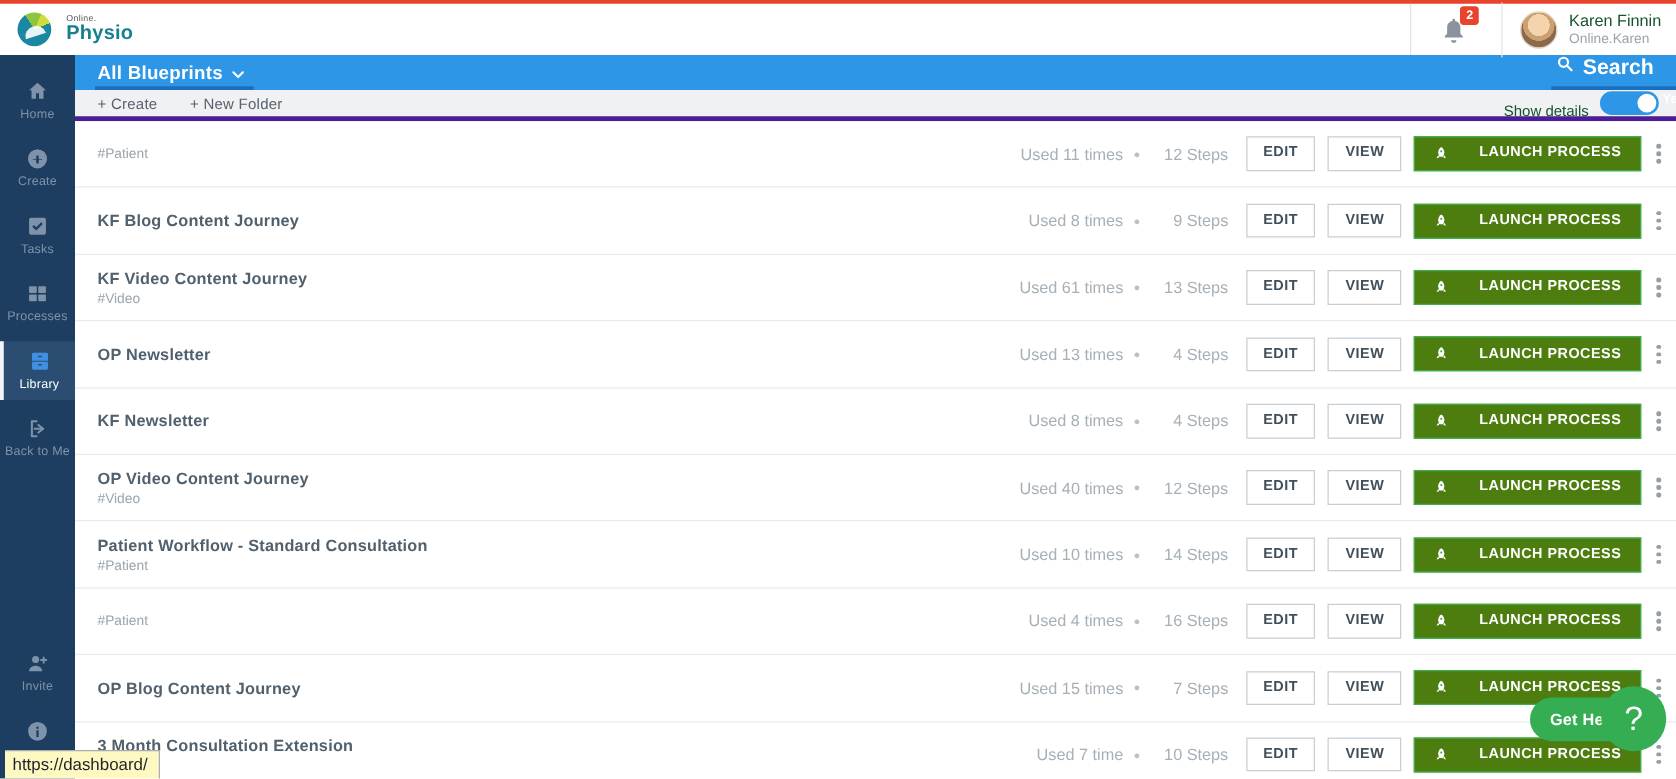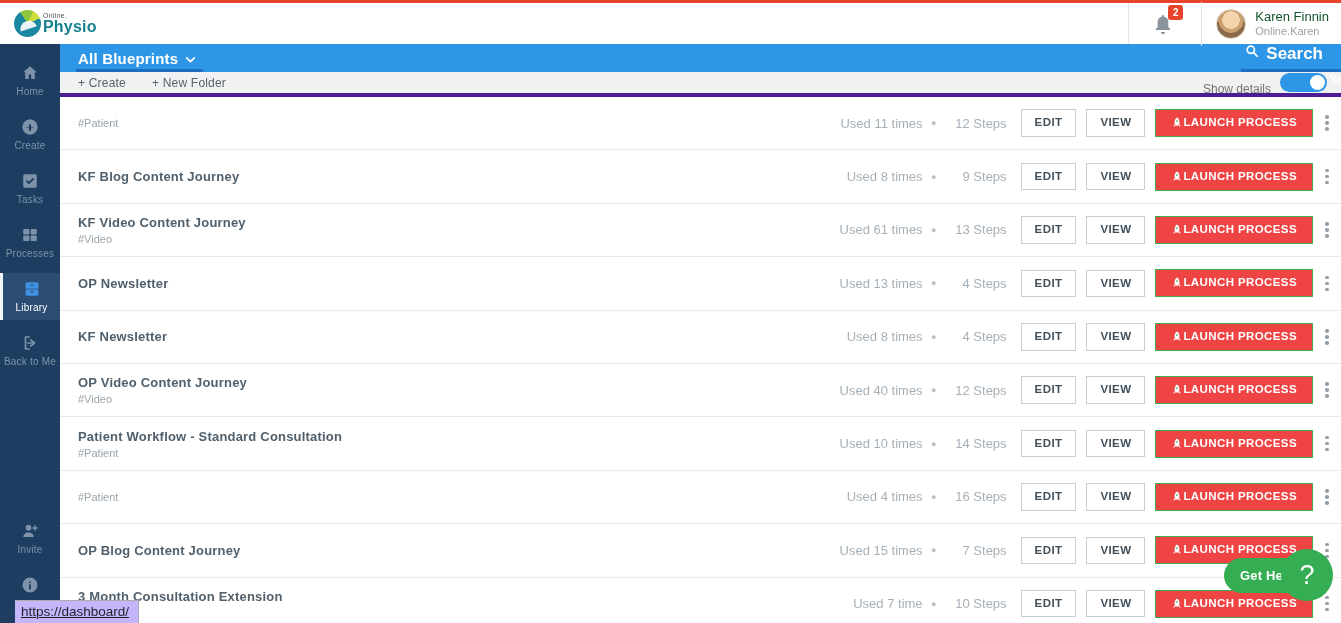--- a/index.html
+++ b/index.html
@@ -3,21 +3,21 @@
 <meta charset="utf-8">
 <style>
   * { margin:0; padding:0; box-sizing:border-box; }
   html,body { width:1341px; height:623px; overflow:hidden; background:#fff;
     font-family:"Liberation Sans", sans-serif; }
   .app { position:relative; width:1341px; height:623px; background:#fff; overflow:hidden; }
 
   
   .header { position:absolute; top:0; left:0; right:0; height:44px; background:#fff;
     border-top:3px solid #e8432d; display:flex; align-items:center; z-index:5; }
-  .logo { display:flex; align-items:center; gap:2px; padding-left:14px; }
+  .logo { display:flex; align-items:center; gap:12px; padding-left:14px; }
   .logo-circle { width:27px; height:27px; border-radius:50%;
     background:conic-gradient(from 140deg, #1b87a0 0 52%, #8cc63f 52% 68%, #cfdd3c 68% 80%, #1b87a0 80%);
     position:relative; }
   .logo-circle::after { content:""; position:absolute; left:5px; top:11px; width:17px; height:8px;
     background:#fff; border-radius:50% 50% 0 0 / 100% 100% 0 0; transform:rotate(-18deg); opacity:.9; }
   .logo-text { line-height:1; }
   .logo-text .l1 { display:block; font-size:7px; color:#555; letter-spacing:.3px; }
   .logo-text .l2 { display:block; font-size:16px; font-weight:bold; color:#17808f; letter-spacing:.2px; }
   .header-right { margin-left:auto; display:flex; align-items:center; height:100%;
     border-left:1px solid #e3e6e8; padding-left:22px; }
@@ -56,58 +56,58 @@
   .chev { width:13px; height:13px; color:#fff; margin-top:2px; }
   .search-btn { margin-left:auto; display:flex; align-items:flex-start; gap:7px; color:#fff;
     font-size:17px; font-weight:bold; position:relative; height:100%; cursor:pointer; padding:0 4px; }
   .search-btn::after { content:""; position:absolute; left:0; right:-14px; bottom:0; height:3px; background:#1c6fc0; }
   .search-btn svg { width:14px; height:14px; }
 
   .toolbar { height:25px; flex:0 0 25px; background:#f0f1f2; border-bottom:4px solid #4c1d95;
     display:flex; align-items:center; padding:0 14px 0 18px; }
   .tool-link { font-size:12px; color:#57626d; margin-right:26px; cursor:pointer; letter-spacing:.2px; }
   .toolbar-right { margin-left:auto; display:flex; align-items:center; gap:9px; }
-  .show-details { font-size:12px; color:#737373;margin-top:12px; }
+  .show-details { font-size:12px; color:#14532d;margin-top:12px; }
   .toggle { width:47px; height:19px; background:#2d96e7; border-radius:10px; display:flex;
     cursor:pointer; position:relative;padding-left:42px; }
   .toggle-label { color:#fff; font-size:10.5px; font-weight:bold; padding-left:8px; }
   .toggle-knob { position:absolute; right:2px; top:2px; width:15px; height:15px; background:#fff; border-radius:50%; }
 
   
   .rows { flex:1 1 auto; overflow:hidden; background:#fff; }
   .bp-row { height:53.4px; display:flex; align-items:center; padding:0 6px 0 18px;
     border-bottom:1px solid #e8eaec; }
   .bp-text { display:flex; flex-direction:column; justify-content:center; gap:3px; min-width:0; }
   .bp-title { font-size:13px; font-weight:bold; color:#51606d; letter-spacing:.2px; white-space:nowrap; }
   .bp-tag { font-size:11px; color:#9aa5ad; }
   .bp-stats { margin-left:auto; display:flex; align-items:center; color:#a7b0b7; font-size:13px; }
   .bp-used { width:132px; text-align:right; }
   .bp-dot { width:22px; text-align:center; font-size:9px; color:#b9c0c6; }
   .bp-steps { width:62px; text-align:right; }
   .bp-actions { display:flex; align-items:center; gap:10px; margin-left:14px; }
   .btn { font-family:inherit; font-size:11.5px; font-weight:bold; letter-spacing:.4px; cursor:pointer;
     border-radius:0; padding:7px 13px; line-height:1; }
   .btn-outline { background:#fff; border:1px solid #c8ced5; color:#414f5a; }
-  .btn-launch { background:#ef4444; border:1px solid #3cae4e; color:#fff; display:flex;
-    gap:0; padding:7px 15px; }
+  .btn-launch { background:#4d7c0f; border:1px solid #3cae4e; color:#fff; display:flex;
+    align-items:center; gap:24px; padding:7px 15px; }
   .btn-launch svg { width:12px; height:12px; }
   .kebab { width:16px; display:flex; flex-direction:column; align-items:center; gap:2.5px;
     margin-left:6px; cursor:pointer; padding:4px 0; }
   .kebab i { width:3.5px; height:3.5px; border-radius:50%; background:#969ea6; }
 
   
   .get-help { position:absolute; right:8px; bottom:22px; display:flex; align-items:center; z-index:10; cursor:pointer; }
   .gh-pill { background:#35ad52; color:#fff; font-size:13px; font-weight:bold; height:35px;
     display:flex; align-items:center; padding:0 16px; border-radius:18px; margin-right:-30px;
     position:relative; z-index:1; letter-spacing:.2px; }
   .gh-circle { width:52px; height:52px; border-radius:50%; background:#35ad52; color:#fff;
     display:flex; align-items:center; justify-content:center; font-size:27px; font-weight:400; z-index:2; }
 
-  .status-tooltip { position:absolute; left:15px; bottom:0; background:#c4b5fd; border:1px solid #a9adb2;
-    border-left:none; border-bottom:none; padding:3px 9px 4px 6px; font-size:13.5px; color:#1f2327; z-index:11;text-decoration:underline; }
+  .status-tooltip { position:absolute; left:4px; bottom:0; background:#fef9c3; border:1px solid #a9adb2;
+    border-left:none; border-bottom:none; padding:3px 9px 4px 6px; font-size:13.5px; color:#1f2327; z-index:11; }
 </style>
 </head>
 <body>
 
 <div class="app">
 
   <header class="header">
     <div class="logo">
       <span class="logo-circle"></span>
       <span class="logo-text">

